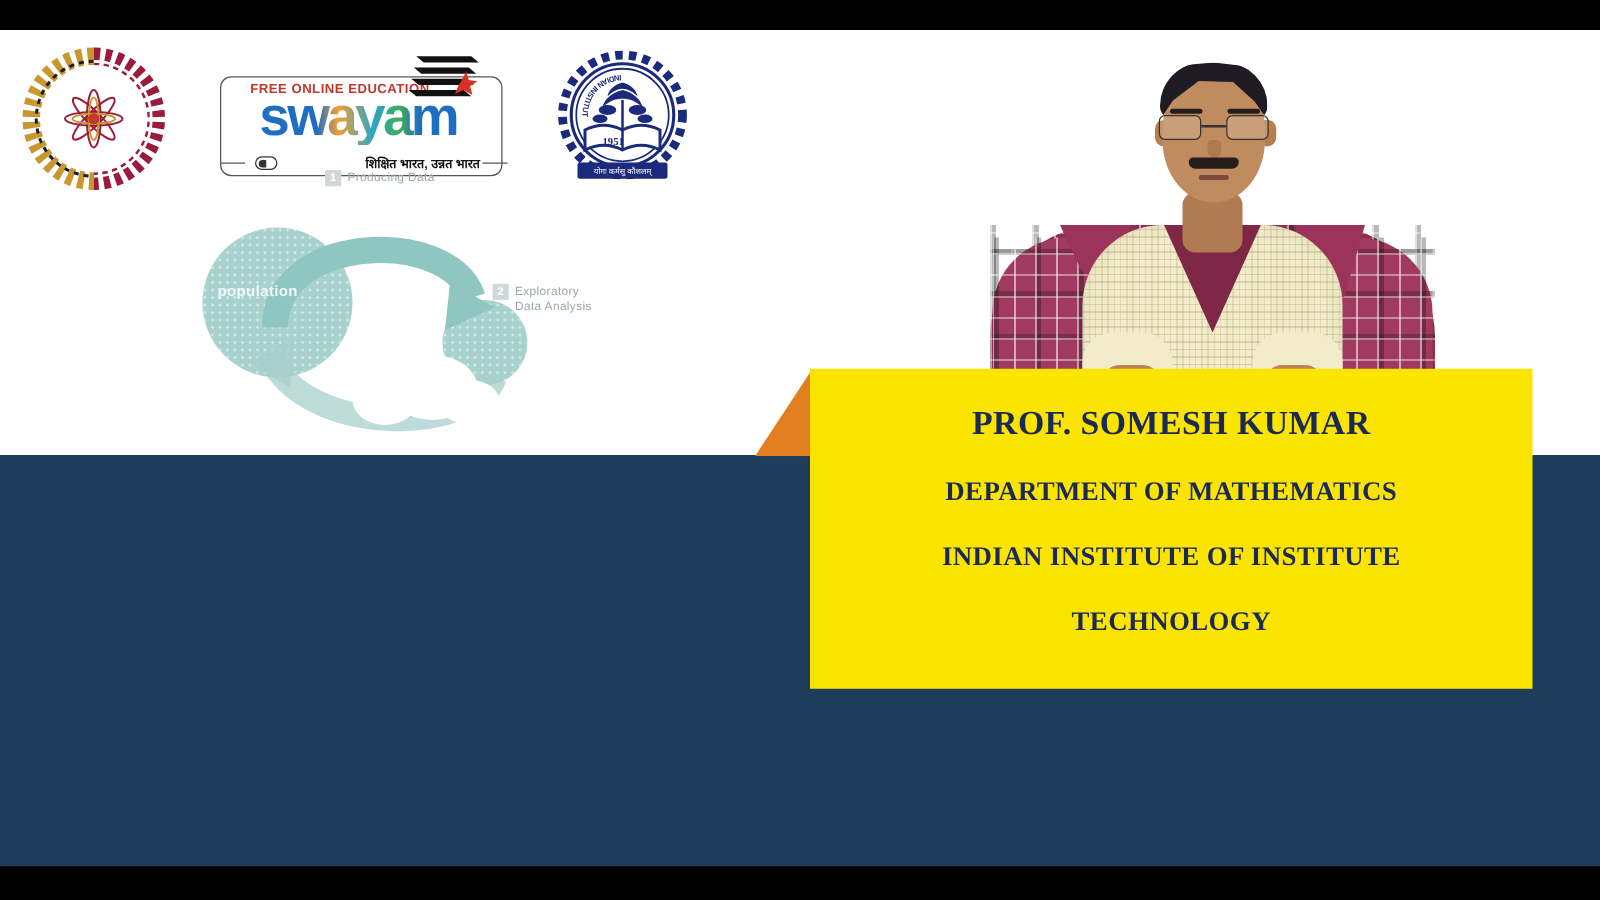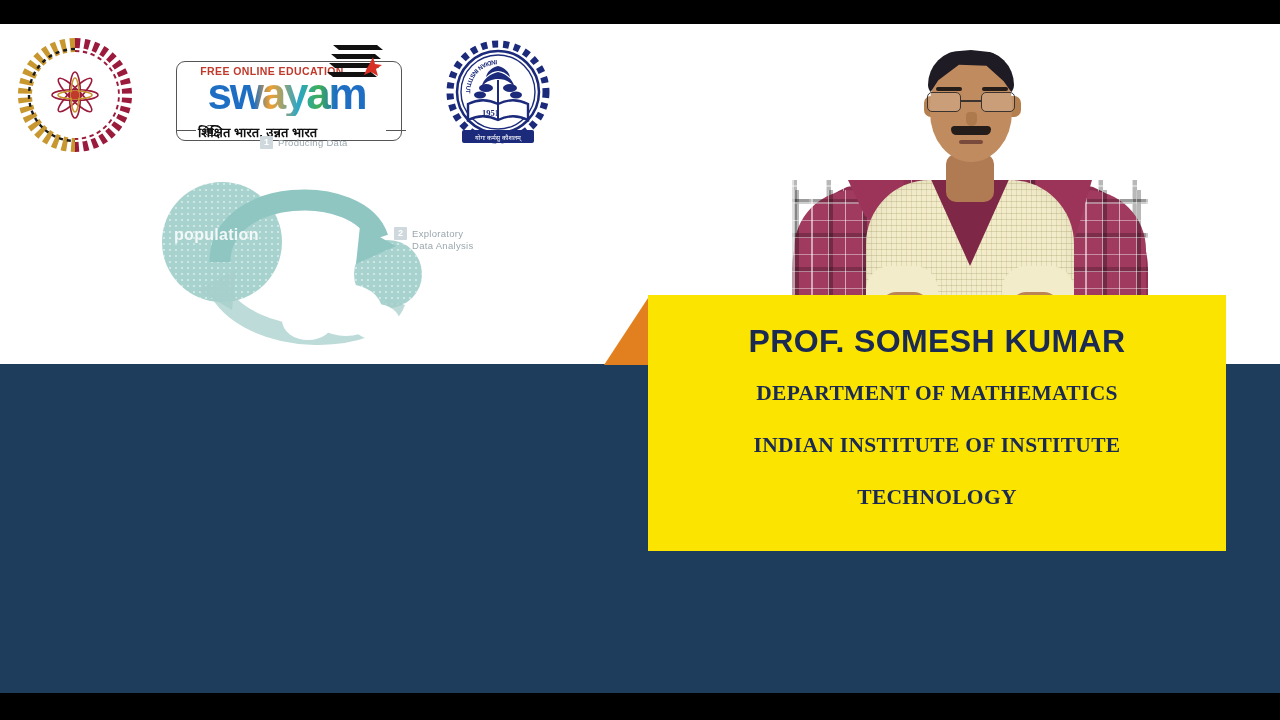--- a/index.html
+++ b/index.html
@@ -43,22 +43,22 @@
     letter-spacing:.4px; color:#c0392b;
   }
   .swayam-word {
     position:absolute; left:16px; top:33px; width:205px; text-align:center;
     font-family:"Liberation Sans", sans-serif; font-weight:700; font-size:44px;
     letter-spacing:-2.2px; line-height:44px;
     background:linear-gradient(90deg,#1e6fc4 0%,#1e6fc4 34%,#f0a030 42%,#2aa6c9 56%,#3fae55 66%,#1e6fc4 74%,#1e6fc4 100%);
     -webkit-background-clip:text; background-clip:text; color:transparent;
   }
   .swayam-hindi {
-    position:absolute; left:30px; top:84px; width:186px; text-align:left;
-    font-family:"Liberation Sans", sans-serif; font-size:13px; font-weight:700; color:#111;
+    position:absolute; left:30px; top:84px; width:186px; text-align:right;
+    font-family:"Liberation Sans", sans-serif; font-size:10px; font-weight:700; color:#111;
   }
   .swayam-hindi::before, .swayam-hindi::after{
     content:""; position:absolute; top:7px; width:20px; height:1.4px; background:#555;
   }
   .swayam-hindi::before{ left:-22px; }
   .swayam-hindi::after{ right:-22px; }
   .swayam-mouse {
     position:absolute; left:36px; top:86px; width:18px; height:11px;
     border:1.5px solid #333; border-radius:6px; background:#fff;
   }
@@ -71,21 +71,21 @@
     position:absolute; font-family:"Liberation Sans", sans-serif; font-size:9.5px;
     color:#9aa7ad; letter-spacing:.3px; line-height:12px; white-space:pre-line;
   }
   .cycle-num {
     position:absolute; width:13px; height:13px; background:#cfd9dd; color:#fff;
     font-family:"Liberation Sans", sans-serif; font-size:9px; font-weight:700;
     text-align:center; line-height:13px; border-radius:1px;
   }
   .cycle-pop {
     position:absolute; left:24px; top:92px; font-family:"Liberation Sans", sans-serif;
-    font-size:16px; font-weight:700; color:#f2f7f8; letter-spacing:.3px;
+    font-size:12px; font-weight:700; color:#f2f7f8; letter-spacing:.3px;
   }
 
   
   .course-title {
     position:absolute; left:0px; top:218px; width:560px;
     font-family:"Liberation Sans", sans-serif; font-weight:700; font-style:italic;
     font-size:37px; line-height:43px; letter-spacing:.5px; text-align:center;
     color:#ffe11a;
     -webkit-text-stroke:3.2px #111;
     paint-order:stroke fill;
@@ -176,21 +176,21 @@
     position:absolute; left:0px; top:0px; width:46px; height:70px;
     background:#e2801f;
     clip-path:polygon(100% 0,100% 100%,0 100%);
   }
   .yellow-card {
     position:absolute; left:44px; top:0px; width:578px; height:256px;
     background:#fbe400;
   }
   .tag-name {
     position:absolute; left:0; top:28px; width:578px; text-align:center;
-    font-family:Liberation Sans, sans-serif; font-weight:700; font-size:32px;
+    font-family:Liberation Serif, serif; font-weight:700; font-size:27px;
     color:#1b2a52; letter-spacing:.4px;
   }
   .tag-lines {
     position:absolute; left:0; top:62px; width:578px; text-align:center;
     font-family:"Liberation Serif", serif; font-weight:700; font-size:21.5px;
     line-height:32px; color:#1b2a52; letter-spacing:.3px;
   }
   .tag-lines span { display:block;margin-top:20px; }
 </style>
 </head>

